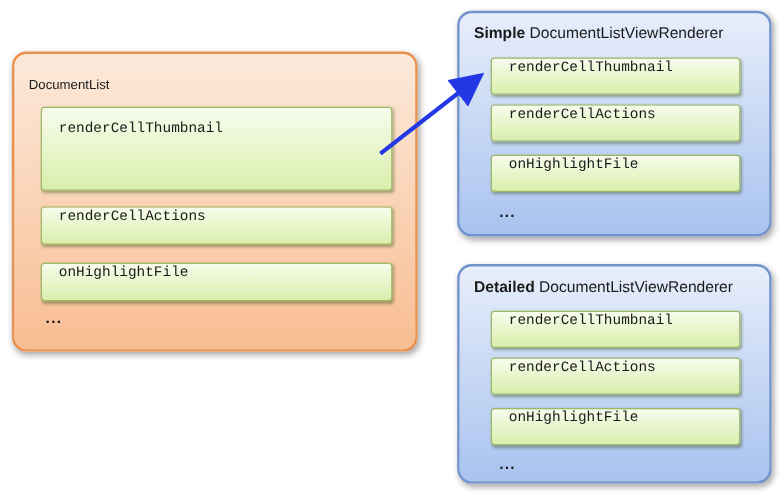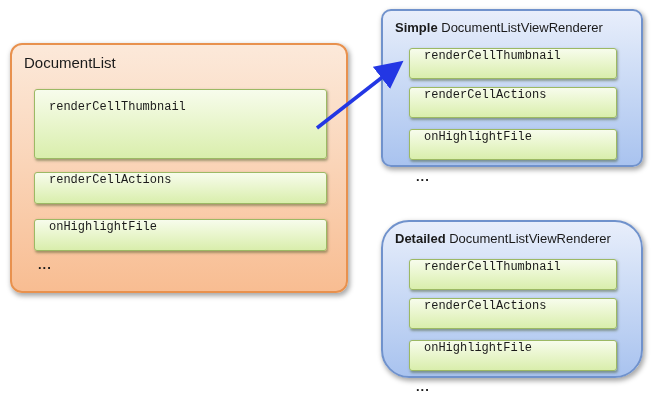--- a/index.html
+++ b/index.html
@@ -23,32 +23,32 @@
   .panel-orange {
     left: 10px; top: 43px; width: 338px; height: 250px;
     background: linear-gradient(to bottom, #fcE9da 0%, #fbdfc9 25%, #f8bd92 100%);
     border: 2px solid #e8914e;
   }
   .panel-blue {
     left: 381px; width: 262px;
     background: linear-gradient(to bottom, #e8eefb 0%, #d4e1f7 30%, #a9c3ef 100%);
     border: 2px solid #7092cc;
   }
-  .panel-blue.simple { top: 9px; height: 158px; border-radius: 10px; }
-  .panel-blue.detailed { top: 220px; height: 158px; border-radius: 28px; }
+  .panel-blue.simple { top: 9px; height: 188px; }
+  .panel-blue.detailed { top: 220px; height: 183px; }
 
   .panel-title {
     position: absolute;
     left: 12px; top: 9px;
     font-size: 13px;
     white-space: nowrap;
   }
   .panel-orange .panel-title {
-    left: 12px; top: 9px;
-    font-size: 15px;
+    left: 12px; top: 20px;
+    font-size: 11px;
   }
   .panel-title .bold-part { font-weight: bold; }
 
   .method {
     position: absolute;
     background: linear-gradient(to bottom, #f7fcec 0%, #eaf6cf 45%, #d9eeac 100%);
     border: 1px solid #9cb964;
     border-radius: 3px;
     box-shadow: 1px 1.5px 2.5px rgba(60,80,30,0.45);
     font-size: 12px;

